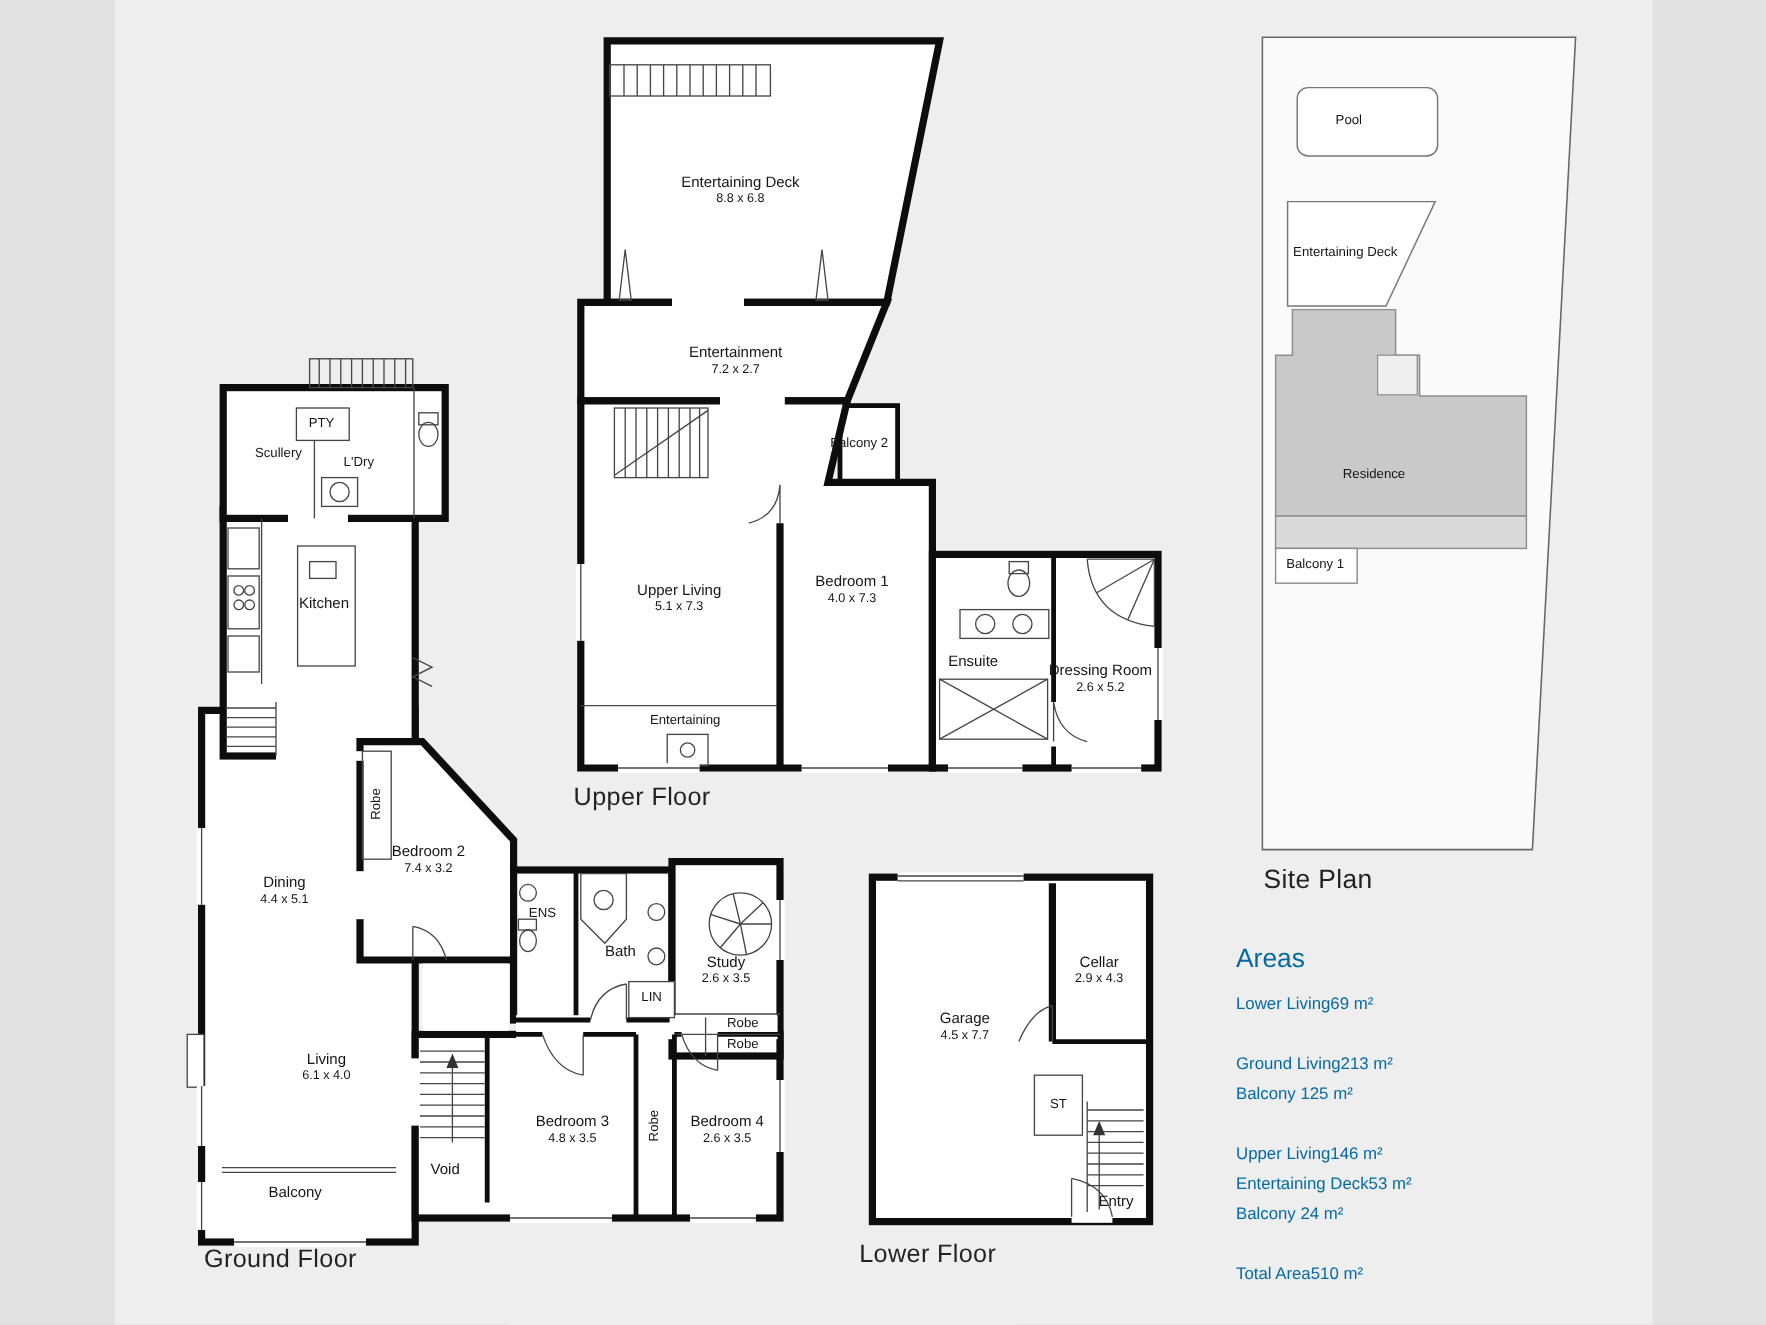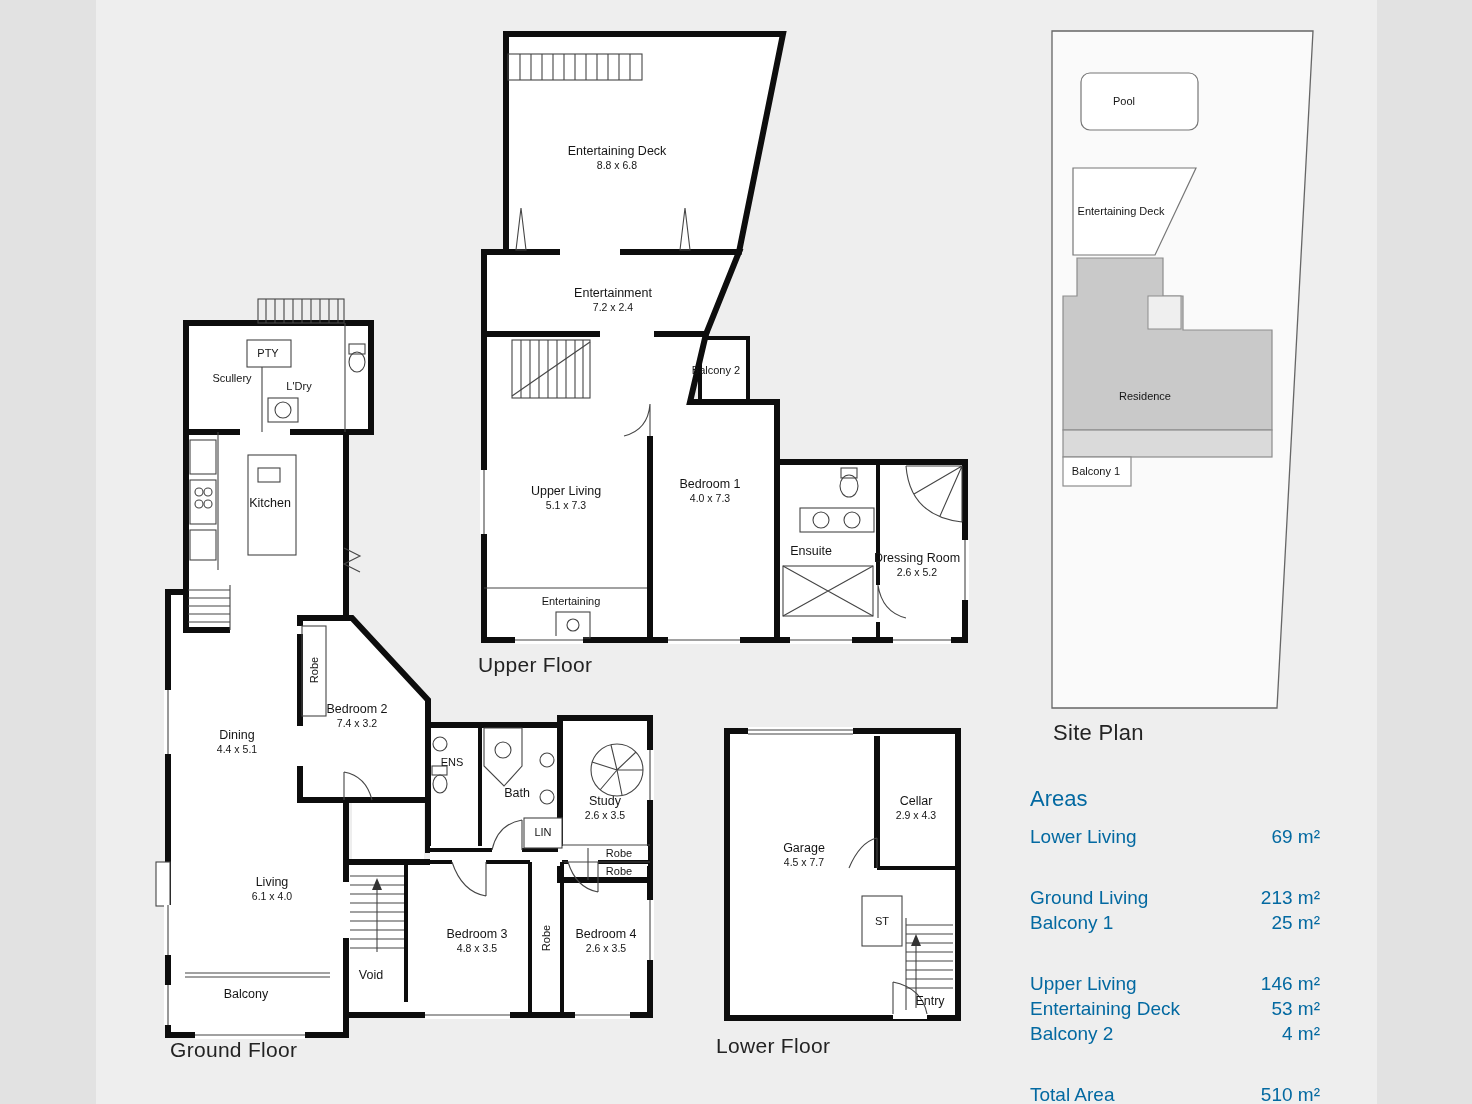--- a/index.html
+++ b/index.html
@@ -19,22 +19,22 @@
   
   .lbl{position:absolute;transform:translate(-50%,-50%);text-align:center;white-space:nowrap;line-height:1.18;color:#151515}
   .lbl.vert{transform:translate(-50%,-50%) rotate(-90deg)}
   .nm{font-size:12.5px}
   .dm{font-size:10.5px}
   .sm .nm{font-size:11px}
   .ftitle{position:absolute;font-size:21px;color:#232323;letter-spacing:.3px}
   
   .areas{position:absolute;left:1030px;top:786px;width:290px;color:#0369a1}
   .areas-title{font-size:22px;margin-bottom:12px}
-  .arow{display:flex;justify-content:space-between;font-size:19px;line-height:25px}
-  .arow.gap-top{margin-top:36px}
+  .arow{display:flex;justify-content:flex-start;font-size:14px;line-height:25px}
+  .arow.gap-top{margin-top:25px}
 </style>
 </head>
 <body>
 
 <div class="root">
   <div class="sheet"></div>
 
   <svg class="plan" width="1472" height="1104" viewBox="0 0 1472 1104">
 
     <g>
@@ -205,21 +205,21 @@
       <path class="tn" d="M927,1014 Q922,988 893,982 M893,1014L893,982"></path>
     </g>
   </svg>
 
   <div class="lbl" style="left:617px;top:158px">
     <div class="nm">Entertaining Deck</div>
     <div class="dm">8.8 x 6.8</div>
   </div>
   <div class="lbl" style="left:613px;top:300px">
     <div class="nm">Entertainment</div>
-    <div class="dm">7.2 x 2.4</div>
+    <div class="dm">7.2 x 2.7</div>
   </div>
   <div class="lbl sm" style="left:716px;top:370px">
     <div class="nm">Balcony 2</div>
   </div>
   <div class="lbl" style="left:566px;top:498px">
     <div class="nm">Upper Living</div>
     <div class="dm">5.1 x 7.3</div>
   </div>
   <div class="lbl" style="left:710px;top:491px">
     <div class="nm">Bedroom 1</div>

